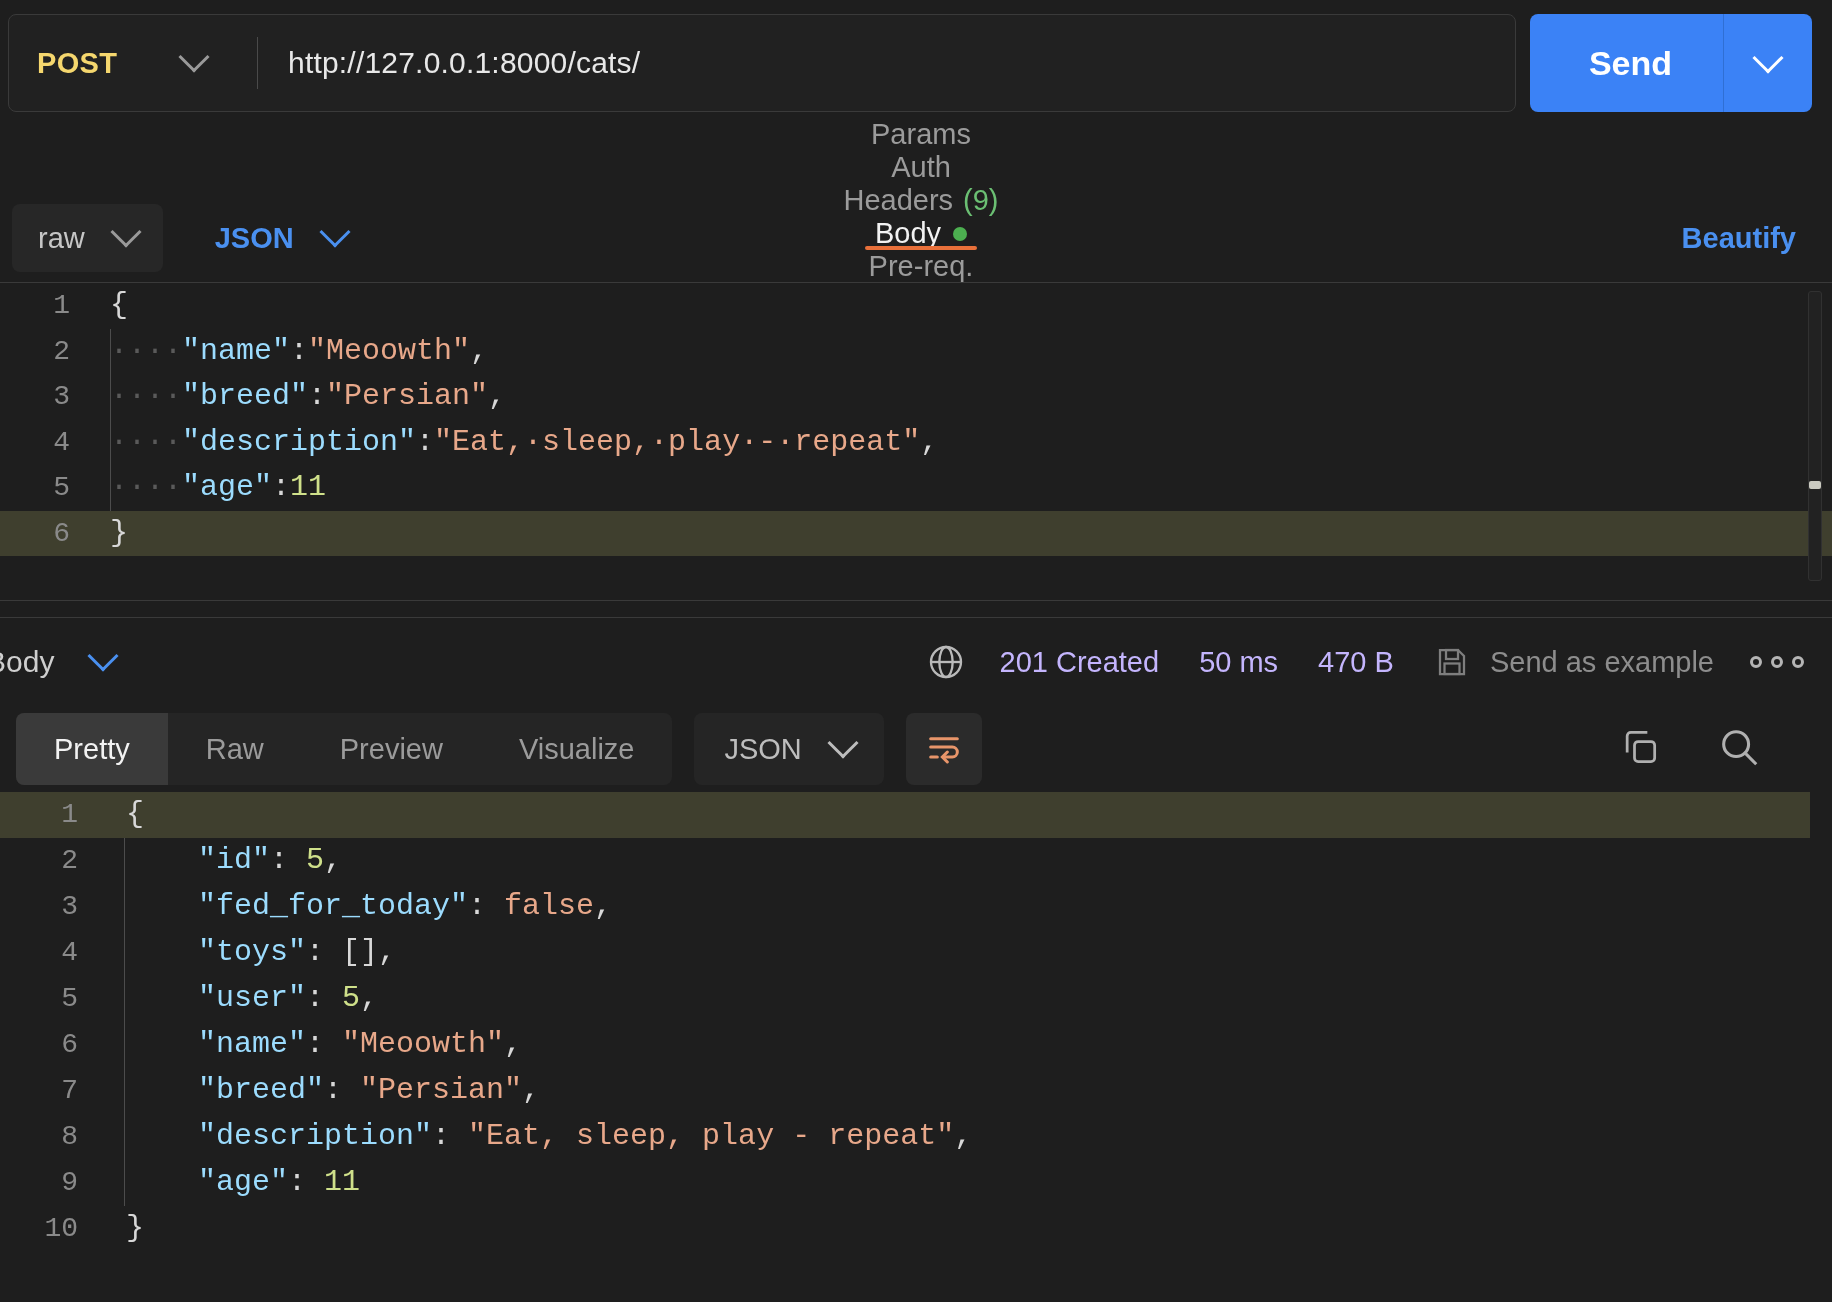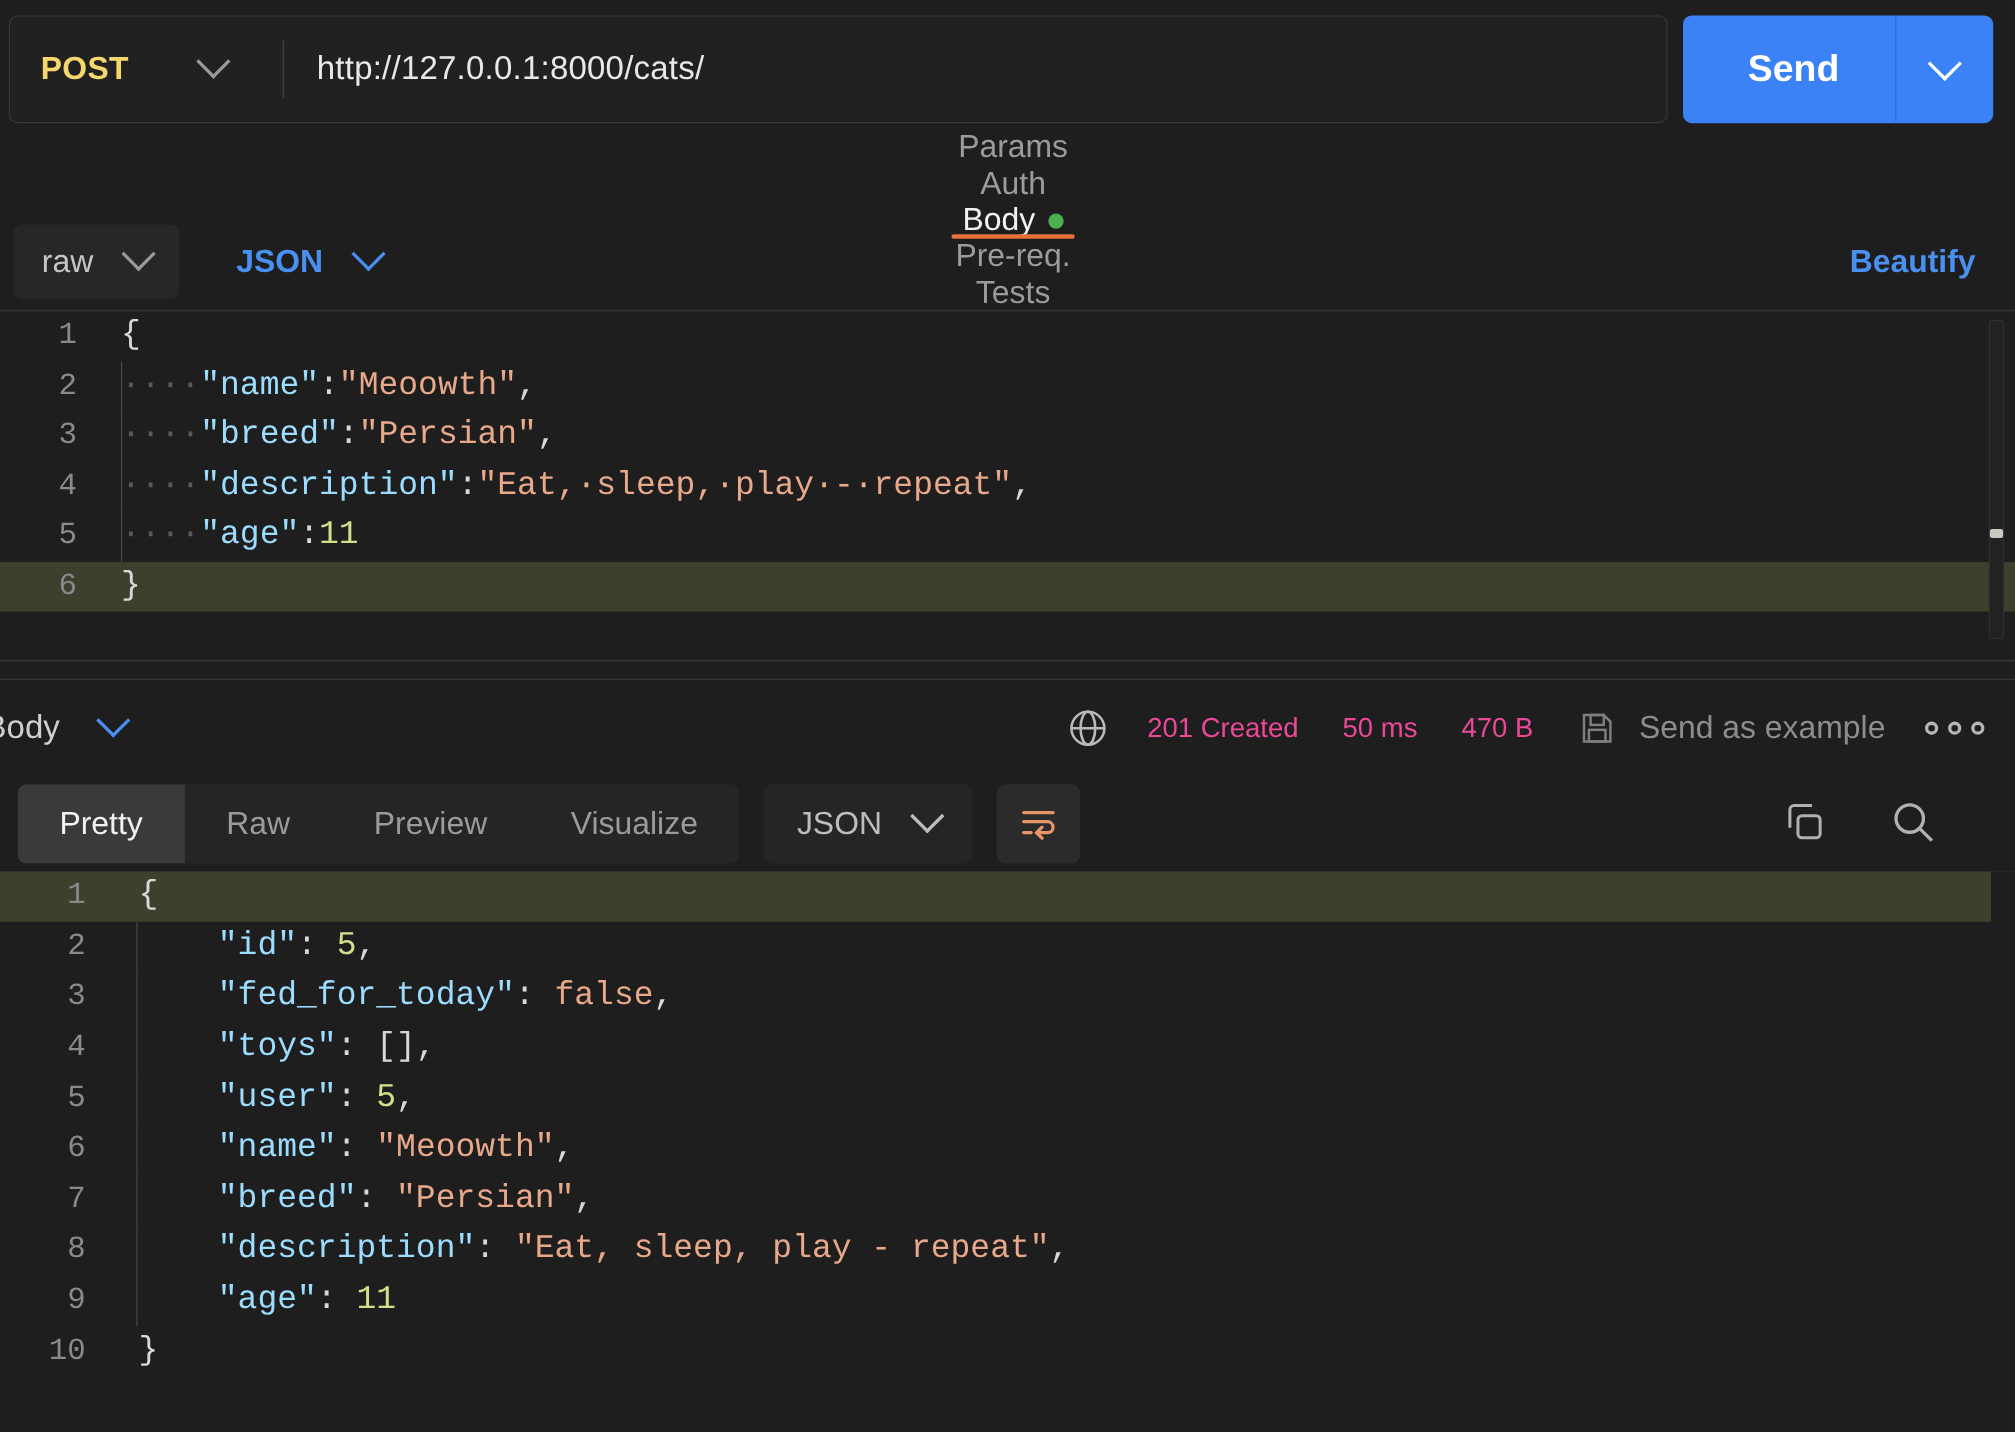--- a/index.html
+++ b/index.html
@@ -147,21 +147,21 @@
   }
   .resp-body-lbl {
     color: #cfcfcf; font-size: 30px; margin-left: -14px;
   }
   .body-chev { margin-left: 38px; }
   .meta-right {
     margin-left: auto; display: flex; align-items: center; gap: 0;
     margin-right: 22px;
   }
   .globe { width: 40px; height: 40px; margin-right: 34px; }
-  .stat { color: #ec4899; font-size: 25px; margin-right: 40px; white-space: nowrap; }
+  .stat { color: #c4b5fd; font-size: 29px; margin-right: 40px; white-space: nowrap; }
   .save-icon { width: 36px; height: 36px; margin-right: 20px; }
   .save-lbl { color: #8d8d8d; font-size: 29px; margin-right: 36px; white-space: nowrap; }
   .dots3 { display: flex; gap: 9px; margin-right: 6px; }
   .dots3 i { width: 12px; height: 12px; border-radius: 50%; border: 3px solid #b5b5b5; display: block; }
 
   
   .resp-tabs {
     position: absolute; left: 0; top: 706px; width: 1832px; height: 86px;
     display: flex; align-items: center; padding-left: 16px;
   }
@@ -226,20 +226,24 @@
   </div>
 </div>
 
 <div class="req-tabs">
   <div class="tab">
       <span>Params</span>
     </div>
   <div class="tab">
       <span>Auth</span>
     </div>
+  <div class="tab">
+    <span>Headers</span>
+    <span class="tab-count">(9)</span>
+  </div>
   <div class="tab active">
     <span>Body</span>
     <span class="greendot"></span>
   </div>
   <div class="tab">
       <span>Pre-req.</span>
     </div>
   <div class="tab">
       <span>Tests</span>
     </div>

